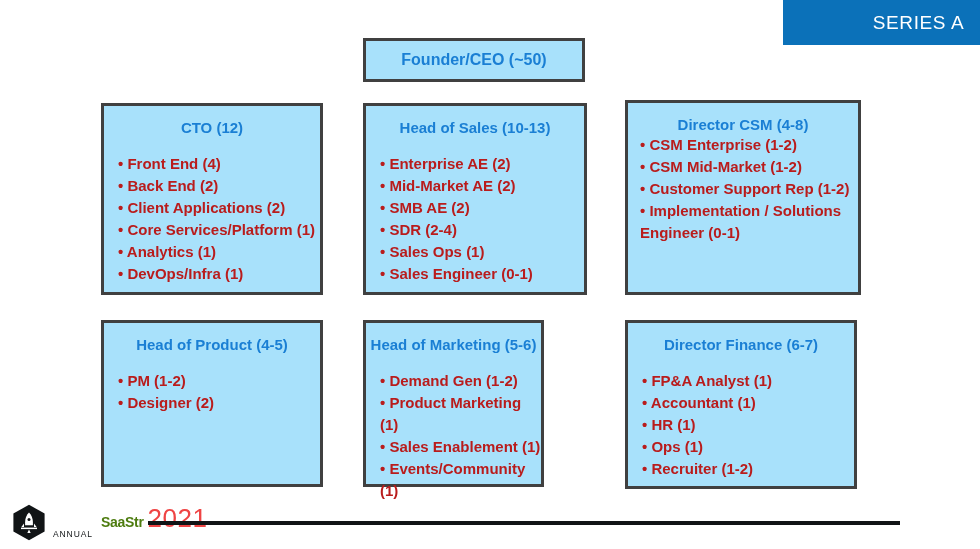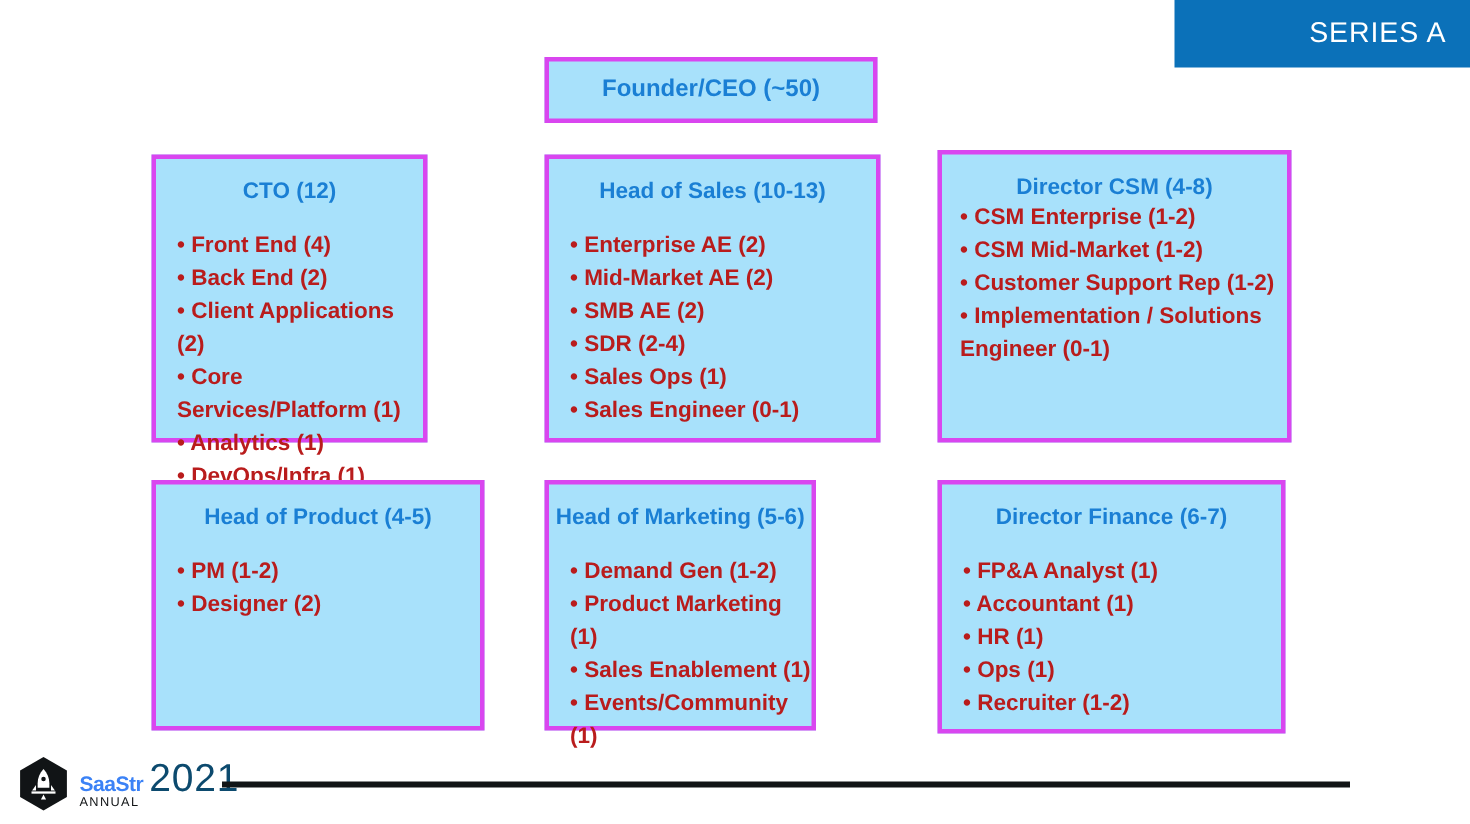--- a/index.html
+++ b/index.html
@@ -39,21 +39,21 @@
     font-size: 19px;
     letter-spacing: 0.6px;
     font-weight: 400;
     line-height: 1;
   }
 
   
   .org-box {
     position: absolute;
     background: #A8E1FB;
-    border: 3px solid #d946ef;
+    border: 3px solid #404040;
     box-sizing: border-box;
     padding: 0;
   }
   .org-box .box-title {
     display: block;
     text-align: center;
     color: #1A7FD4;
     font-weight: bold;
     font-size: 15px;
     line-height: 18px;
@@ -82,21 +82,21 @@
     justify-content: center;
   }
   .founder-box .box-title {
     font-size: 16px;
   }
 
   
   .box-cto {
     left: 101px;
     top: 103px;
-    width: 184px;
+    width: 222px;
     height: 192px;
   }
   .box-sales {
     left: 363px;
     top: 103px;
     width: 224px;
     height: 192px;
   }
   .box-csm {
     left: 625px;
@@ -173,35 +173,36 @@
     align-items: baseline;
   }
   .logo-stack {
     display: flex;
     flex-direction: column;
     line-height: 1;
   }
   .logo-saastr {
     font-size: 14px;
     font-weight: bold;
-    color: #3b82f6;
+    color: #4d7c0f;
     letter-spacing: -0.3px;
     line-height: 14px;
+    margin-left: 48px;
   }
   .logo-annual {
     font-size: 8.5px;
     color: #111416;
     letter-spacing: 0.9px;
     line-height: 11px;
   }
   .logo-year {
     margin-left: 4px;
     font-size: 26px;
     font-weight: 300;
-    color: #0c4a6e;
+    color: #ef4444;
     letter-spacing: 0.5px;
     line-height: 24px;
   }
   .footer-rule {
     position: absolute;
     left: 148px;
     top: 23px;
     width: 752px;
     height: 4px;
     background: #111416;

